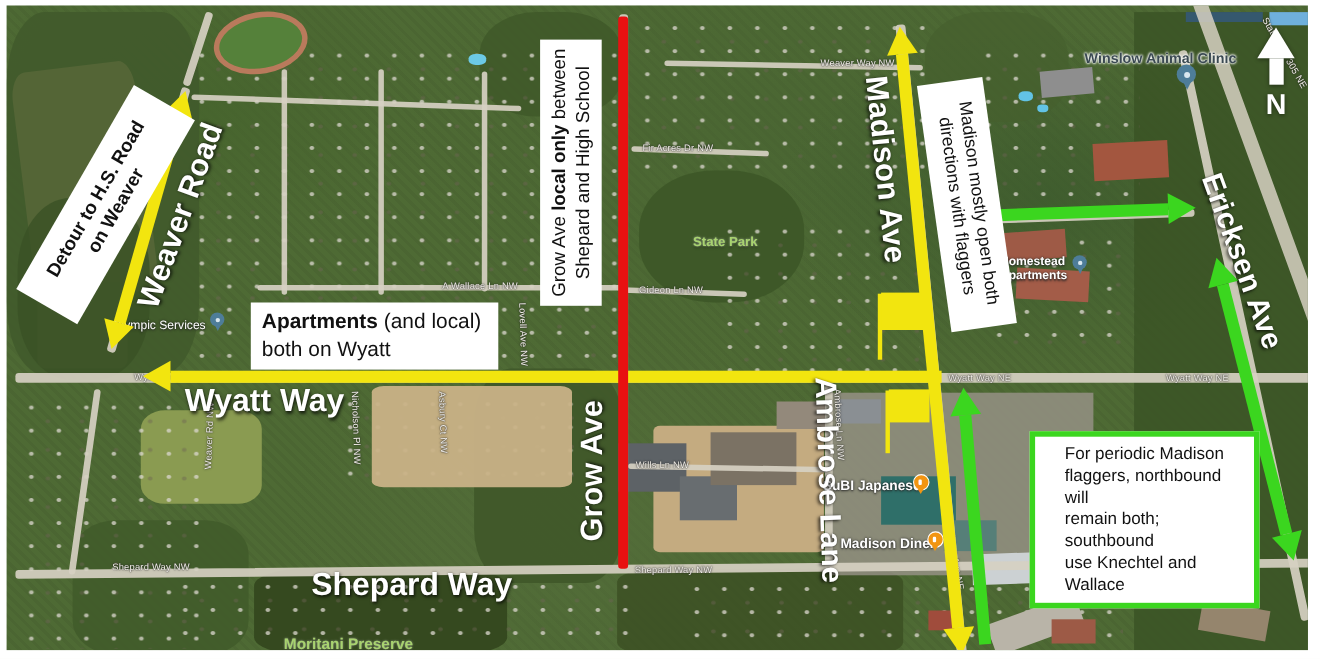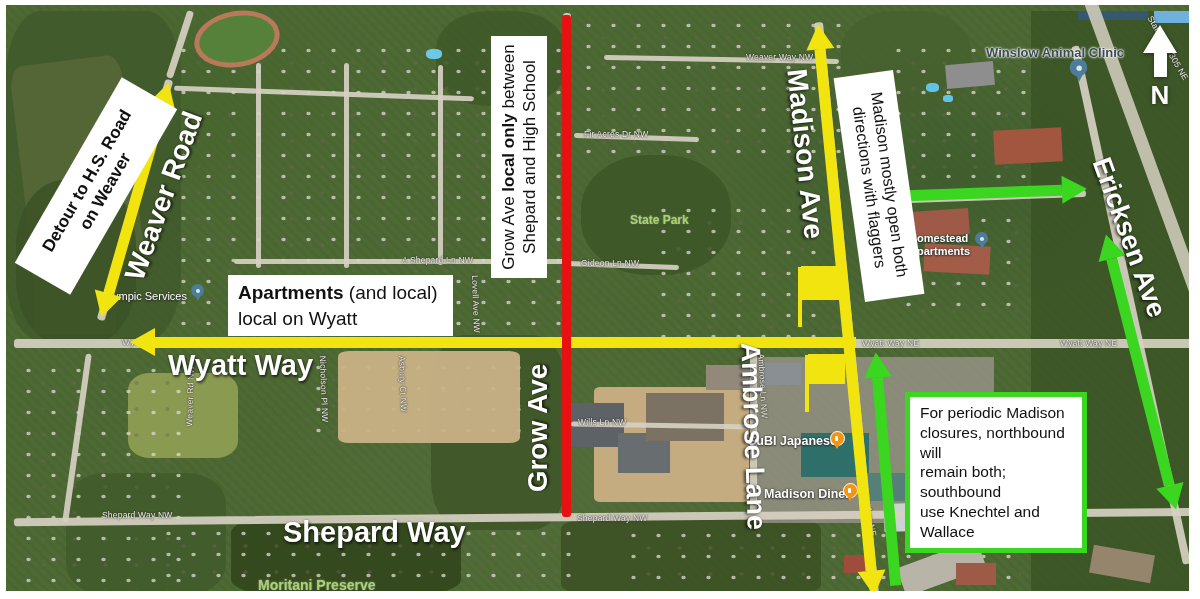--- a/index.html
+++ b/index.html
@@ -140,21 +140,21 @@
       <div class="road" style="left: 168px; top: 86px; width: 300px; height: 5px; transform: rotate(2deg);"></div>
       <div class="road" style="left: 250px; top: 58px; width: 5px; height: 205px;"></div>
       <div class="road" style="left: 338px; top: 58px; width: 5px; height: 205px;"></div>
       <div class="road" style="left: 432px; top: 60px; width: 5px; height: 200px;"></div>
       <div class="road" style="left: 68px; top: 348px; width: 6px; height: 170px; transform: rotate(8deg);"></div>
     </div>
 
   <div class="sm" style="left:740px;top:47px;">Weaver Way NW</div>
   <div class="sm" style="left:578px;top:124px;">Fir Acres Dr NW</div>
   <div class="sm" style="left:575px;top:253px;">Gideon Ln NW</div>
-  <div class="sm" style="left:396px;top:250px;">A Shepard Ln NW</div>
+  <div class="sm" style="left:396px;top:250px;">A Wallace Ln NW</div>
   <div class="sm" style="left:572px;top:412px;">Wills Ln NW</div>
   <div class="sm" style="left:96px;top:505px;">Shepard Way NW</div>
   <div class="sm" style="left:571px;top:508px;">Shepard Way NW</div>
   <div class="sm" style="left:116px;top:332px;">Wyatt Way NW</div>
   <div class="sm" style="left:856px;top:333px;">Wyatt Way NE</div>
   <div class="sm" style="left:1054px;top:333px;">Wyatt Way NE</div>
   <div class="sm rot" style="left:1122px;top:38px;width:80px;transform:rotate(60deg);">State Hwy 305 NE</div>
   <div class="sm rot" style="left:827px;top:494px;width:70px;transform:rotate(80deg);">Madison Ave NE</div>
   <div class="sm rot" style="left:722px;top:376px;width:70px;transform:rotate(87deg);">Ambrose Ln NW</div>
   <div class="sm rot" style="left:149px;top:386px;width:70px;transform:rotate(-88deg);">Weaver Rd NW</div>
@@ -220,33 +220,33 @@
   <div class="lblBig center" style="left:711px;top:133px;width:176px;transform:rotate(84deg);">Madison Ave</div>
   <div class="lblBig center" style="left:655px;top:414px;width:184px;font-size:27px;transform:rotate(88deg);">Ambrose Lane</div>
   <div class="lblBig center" style="left:1036px;top:217px;width:174px;font-size:27px;transform:rotate(70deg);">Ericksen Ave</div>
 
   <div class="box center" style="left:-17px;top:149px;width:214px;height:64px;transform:rotate(-60deg);font-weight:600;">
     <div>Detour to H.S. Road</div>
     <div>on Weaver</div>
   </div>
   <div class="box" style="left:222px;top:270px;width:205px;padding:5px 10px;font-size:19px;line-height:1.35;font-weight:normal;">
     <div><b>Apartments</b><span> (and local)</span></div>
-    <div>local on Wyatt</div>
+    <div>both on Wyatt</div>
   </div>
   <div class="box center" style="left:392px;top:124px;width:242px;height:56px;transform:rotate(-90deg);font-weight:normal;">
     <div><span>Grow Ave </span><b>local only</b><span> between</span></div>
     <div>Shepard and High School</div>
   </div>
   <div class="box center" style="left:760px;top:151px;width:226px;height:60px;transform:rotate(82deg);font-size:16px;font-weight:normal;">
     <div>Madison mostly open both</div>
     <div>directions with flaggers</div>
   </div>
-  <div class="box" style="left:899px;top:387px;width:182px;box-sizing:border-box;border:5px solid var(--route-green);padding:6px 10px;font-size:15.5px;line-height:1.28;font-weight:normal;">
+  <div class="box" style="left:930px;top:387px;width:209px;box-sizing:border-box;border:5px solid var(--route-green);padding:6px 27px;font-size:15.5px;line-height:1.28;font-weight:normal;">
     <div>For periodic Madison</div>
-    <div>closures, northbound will</div>
+    <div>flaggers, northbound will</div>
     <div>remain both; southbound</div>
     <div>use Knechtel and Wallace</div>
   </div>
 
   <div class="north" style="left:1126px;top:20px;">
     <div class="tri"></div>
     <div class="stem"></div>
     <div class="n">N</div>
   </div>
 </div>

